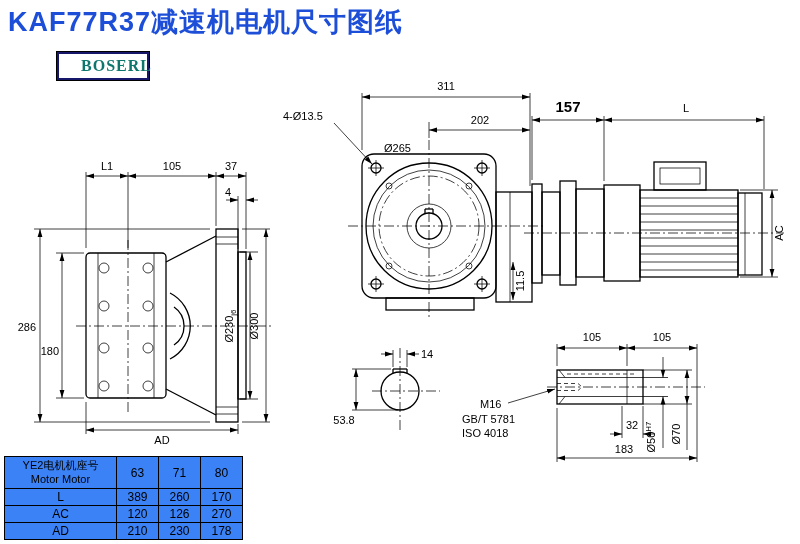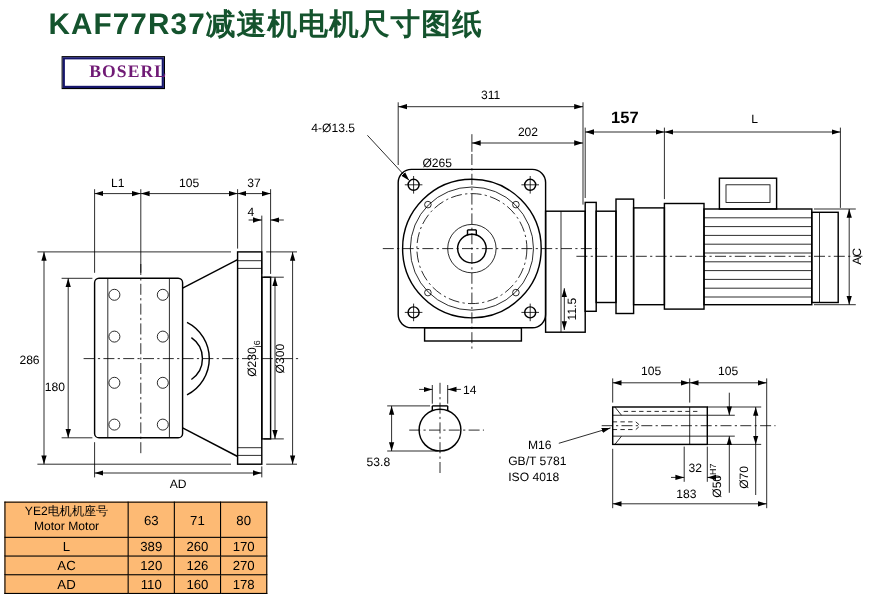--- a/index.html
+++ b/index.html
@@ -1,27 +1,27 @@
 <!DOCTYPE html>
 <html><head>
 <meta charset="utf-8">
 <style>
   * { margin:0; padding:0; box-sizing:border-box; }
   html,body { width:800px; height:544px; background:#ffffff; font-family:"Liberation Sans",sans-serif; position:relative; overflow:hidden; }
-  .page-title { position:absolute; left:8px; top:4px; font-size:27px; font-weight:bold; color:#14532d; letter-spacing:1px; white-space:nowrap;margin-left:36px; }
+  .page-title { position:absolute; left:8px; top:4px; font-size:27px; font-weight:bold; color:#1d4ed8; letter-spacing:1px; white-space:nowrap; }
   .logo-box { position:absolute; left:57px; top:52px; width:92px; height:28px; border:2px solid #16166b; box-shadow:0 0 0 1px #000; display:flex; align-items:center; justify-content:center; background:#fff; }
-  .logo-box span { font-family:"Liberation Serif",serif; font-weight:bold; font-size:16px; color:#701a75; letter-spacing:1px;margin-left:27px; }
+  .logo-box span { font-family:"Liberation Serif",serif; font-weight:bold; font-size:16px; color:#0f766e; letter-spacing:1px;margin-left:27px; }
   svg.drawing { position:absolute; left:0; top:0; }
   svg text { font-family:"Liberation Sans",sans-serif; font-size:11px; fill:#000; }
   svg text.big { font-size:15px; font-weight:bold; }
   .o  { fill:none; stroke:#000; stroke-width:1.3; }
   .t  { fill:none; stroke:#000; stroke-width:0.75; }
   .c  { fill:none; stroke:#000; stroke-width:0.75; stroke-dasharray:10 3 2 3; }
   .hd { fill:none; stroke:#000; stroke-width:0.75; stroke-dasharray:4 3; }
-  .size-table { position:absolute; left:4px; top:456px; border-collapse:collapse; font-size:12px; table-layout:fixed; background:#fdba74; }
+  .size-table { position:absolute; left:4px; top:456px; border-collapse:collapse; font-size:12px; table-layout:fixed; background:#3b82f6; }
   .size-table th, .size-table td { border:1px solid #000; text-align:center; vertical-align:middle; padding:0 2px; font-weight:normal; height:17px; }
   .size-table .hdr { width:112px; font-size:11px; line-height:1.25; height:32px; }
   .size-table .vcol { width:42px; }
 </style>
 </head>
 <body>
 
 <div class="page-title">KAF77R37减速机电机尺寸图纸</div>
 
 <div class="logo-box">
@@ -267,18 +267,18 @@
     <td>170</td>
   </tr>
   <tr>
     <td>AC</td>
     <td>120</td>
     <td>126</td>
     <td>270</td>
   </tr>
   <tr>
     <td>AD</td>
-    <td>110</td>
-    <td>160</td>
+    <td>210</td>
+    <td>230</td>
     <td>178</td>
   </tr>
 </tbody>
   </table>
 
 </body></html>

